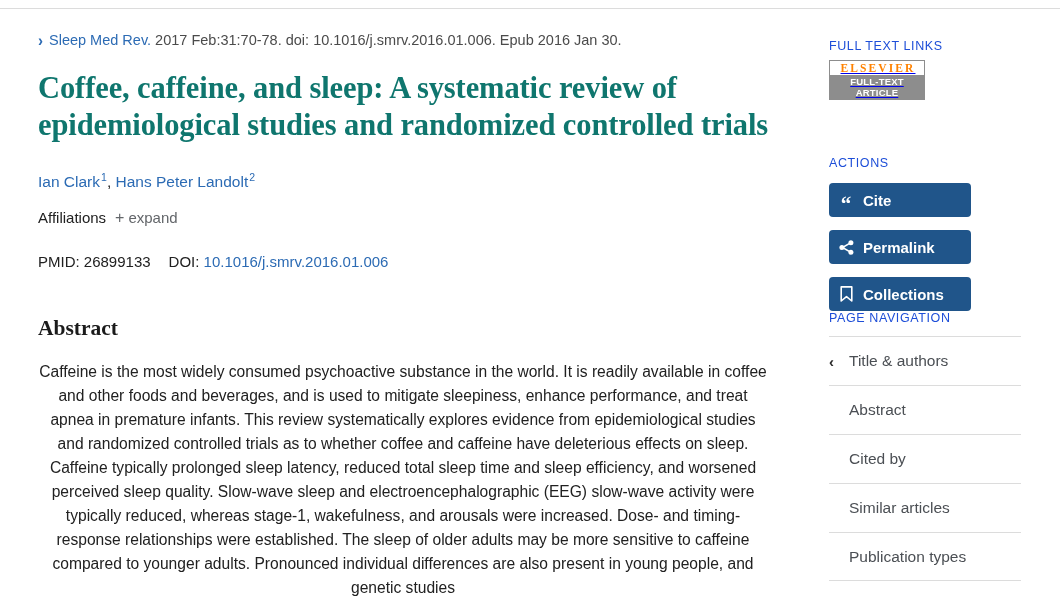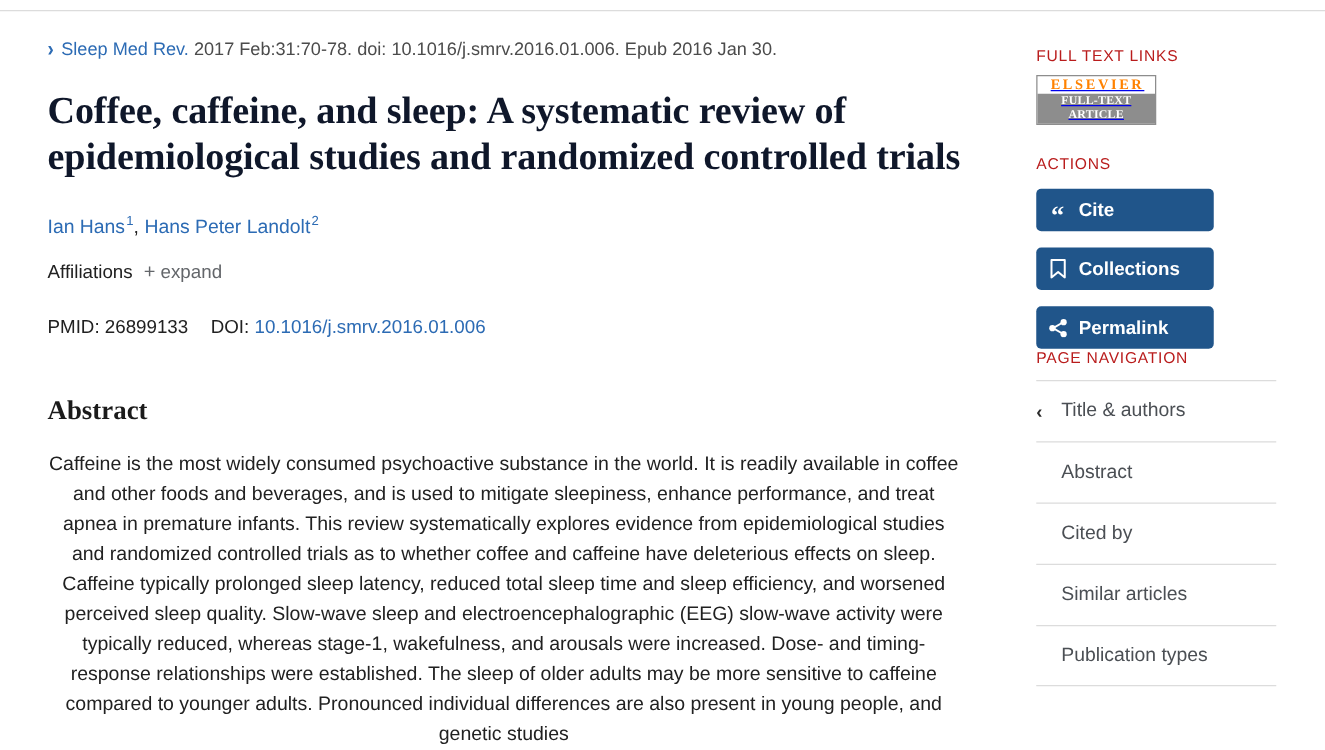--- a/index.html
+++ b/index.html
@@ -63,21 +63,21 @@
     color: #2c6bb4;
     text-decoration: none;
   }
 
   
   .article-title {
     font-family: "Liberation Serif", serif;
     font-size: 30.5px;
     line-height: 37px;
     font-weight: 700;
-    color: #0f172a;
+    color: #0f766e;
     margin: 20px 0 0 0;
     letter-spacing: -0.1px;
   }
 
   
   .authors {
     margin-top: 22px;
     font-size: 15.5px;
     line-height: 22px;
     color: #2c6bb4;
@@ -141,21 +141,21 @@
     line-height: 24px;
     color: #212121;
     width: 730px;
     text-align: center;
   }
 
   
   .side-label {
     font-size: 12.5px;
     letter-spacing: 0.6px;
-    color: #b91c1c;
+    color: #1d4ed8;
     text-transform: uppercase;
   }
 
   .elsevier-badge {
     margin-top: 6px;
     width: 96px;
     border: 1px solid #8d8d8d;
     background: #ffffff;
     box-sizing: border-box;
     cursor: pointer;
@@ -174,24 +174,23 @@
   }
   .elsevier-sub {
     background: #8d8d8d;
     color: #ffffff;
     font-size: 9.5px;
     font-weight: 700;
     letter-spacing: 0.2px;
     text-align: center;
     line-height: 11px;
     padding: 1px 0;
-    font-family: Liberation Serif, serif;
-  }
-
-  .actions-label { margin-top: 24px; display: block; }
+  }
+
+  .actions-label { margin-top: 56px; display: block; }
 
   .action-btn {
     margin-top: 13px;
     width: 142px;
     height: 34px;
     background: #20558a;
     border: none;
     border-radius: 4px;
     color: #ffffff;
     font-family: "Liberation Sans", sans-serif;
@@ -255,21 +254,21 @@
 <div class="page">
 
   <div class="top-rule"></div>
 
   <div class="main-col">
 
     <div class="cite-line"><span class="chevron-right">›</span><a class="journal-link" href="#">Sleep Med Rev.</a><span> 2017 Feb:31:70-78. doi: 10.1016/j.smrv.2016.01.006. Epub 2016 Jan 30.</span></div>
 
     <h1 class="article-title">Coffee, caffeine, and sleep: A systematic review of epidemiological studies and randomized controlled trials</h1>
 
-    <div class="authors"><a class="author-link" href="#">Ian Hans</a><span class="sup">1</span><span class="author-sep">, </span><a class="author-link" href="#">Hans Peter Landolt</a><span class="sup">2</span></div>
+    <div class="authors"><a class="author-link" href="#">Ian Clark</a><span class="sup">1</span><span class="author-sep">, </span><a class="author-link" href="#">Hans Peter Landolt</a><span class="sup">2</span></div>
 
     <div class="aff-row"><span class="aff-label">Affiliations</span><span class="expand-toggle"><span class="plus-icon">+</span><span>expand</span></span></div>
 
     <div class="ids-row"><span>PMID:</span>
       <span>26899133</span><span class="doi-label">DOI:</span>
       <a class="doi-link" href="#">10.1016/j.smrv.2016.01.006</a></div>
 
     <h2 class="abstract-heading">Abstract</h2>
     <div class="abstract-body">Caffeine is the most widely consumed psychoactive substance in the world. It is readily available in coffee and other foods and beverages, and is used to mitigate sleepiness, enhance performance, and treat apnea in premature infants. This review systematically explores evidence from epidemiological studies and randomized controlled trials as to whether coffee and caffeine have deleterious effects on sleep. Caffeine typically prolonged sleep latency, reduced total sleep time and sleep efficiency, and worsened perceived sleep quality. Slow-wave sleep and electroencephalographic (EEG) slow-wave activity were typically reduced, whereas stage-1, wakefulness, and arousals were increased. Dose- and timing-response relationships were established. The sleep of older adults may be more sensitive to caffeine compared to younger adults. Pronounced individual differences are also present in young people, and genetic studies</div>
 
@@ -284,44 +283,44 @@
       <div class="elsevier-sub">FULL-TEXT ARTICLE</div>
     </a>
 
     <span class="side-label actions-label">ACTIONS</span>
 
     <button class="action-btn">
       <span class="btn-icon">
           <span class="quote-glyph">“</span>
         </span>
       <span class="btn-label">Cite</span>
-    </button>
-
-    <button class="action-btn">
-      <span class="btn-icon">
-        <svg width="13" height="16" viewBox="0 0 13 16" aria-hidden="true">
-          <path d="M1.2 0.9 H11.8 V15 L6.5 10.6 L1.2 15 Z" fill="none" stroke="#ffffff" stroke-width="1.6" stroke-linejoin="round"></path>
-        </svg>
-      </span>
-      <span class="btn-label">Collections</span>
     </button>
 
     <button class="action-btn">
       <span class="btn-icon">
         <svg width="15" height="15" viewBox="0 0 15 15" aria-hidden="true">
           <line x1="3.5" y1="7.5" x2="11.5" y2="2.8" stroke="#ffffff" stroke-width="1.5"></line>
           <line x1="3.5" y1="7.5" x2="11.5" y2="12.2" stroke="#ffffff" stroke-width="1.5"></line>
           <circle cx="2.9" cy="7.5" r="2.5" fill="#ffffff"></circle>
           <circle cx="11.9" cy="2.7" r="2.5" fill="#ffffff"></circle>
           <circle cx="11.9" cy="12.3" r="2.5" fill="#ffffff"></circle>
         </svg>
       </span>
       <span class="btn-label">Permalink</span>
     </button>
 
+    <button class="action-btn">
+      <span class="btn-icon">
+        <svg width="13" height="16" viewBox="0 0 13 16" aria-hidden="true">
+          <path d="M1.2 0.9 H11.8 V15 L6.5 10.6 L1.2 15 Z" fill="none" stroke="#ffffff" stroke-width="1.6" stroke-linejoin="round"></path>
+        </svg>
+      </span>
+      <span class="btn-label">Collections</span>
+    </button>
+
     <span class="side-label pagenav-label">PAGE NAVIGATION</span>
 
     <div class="nav-list">
       <div class="nav-item">
         <span class="nav-arrow">‹</span>
         <span class="nav-text">Title &amp; authors</span>
       </div>
       <div class="nav-item no-arrow">
         <span class="nav-text">Abstract</span>
       </div>

